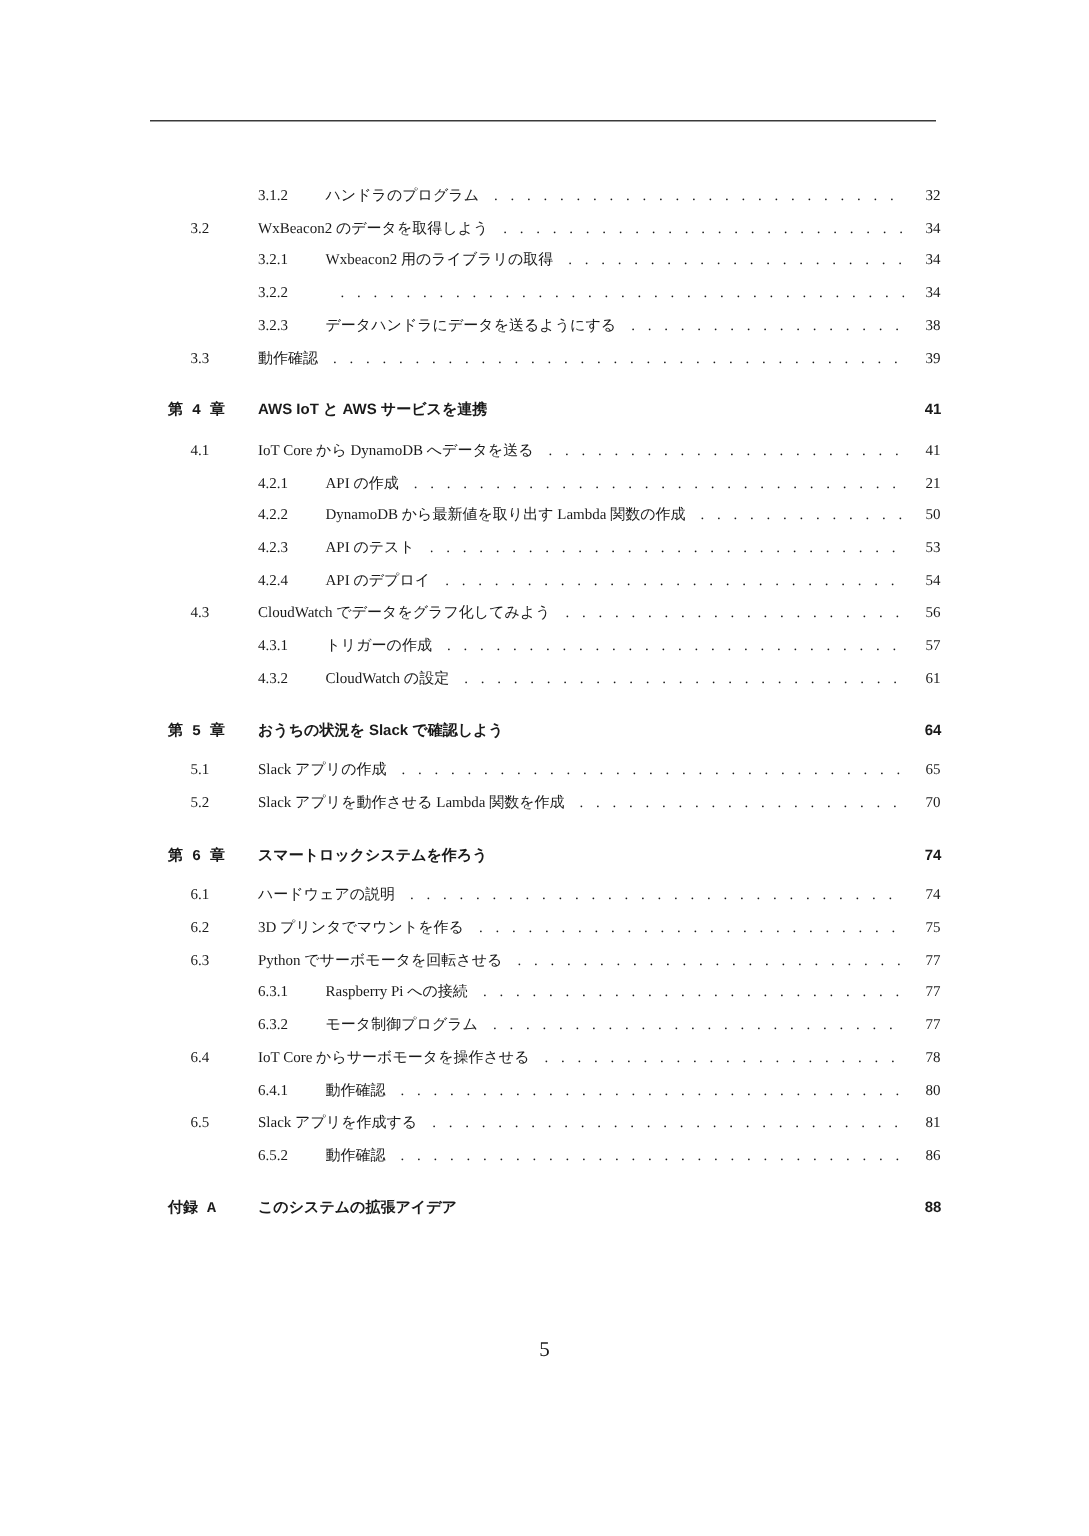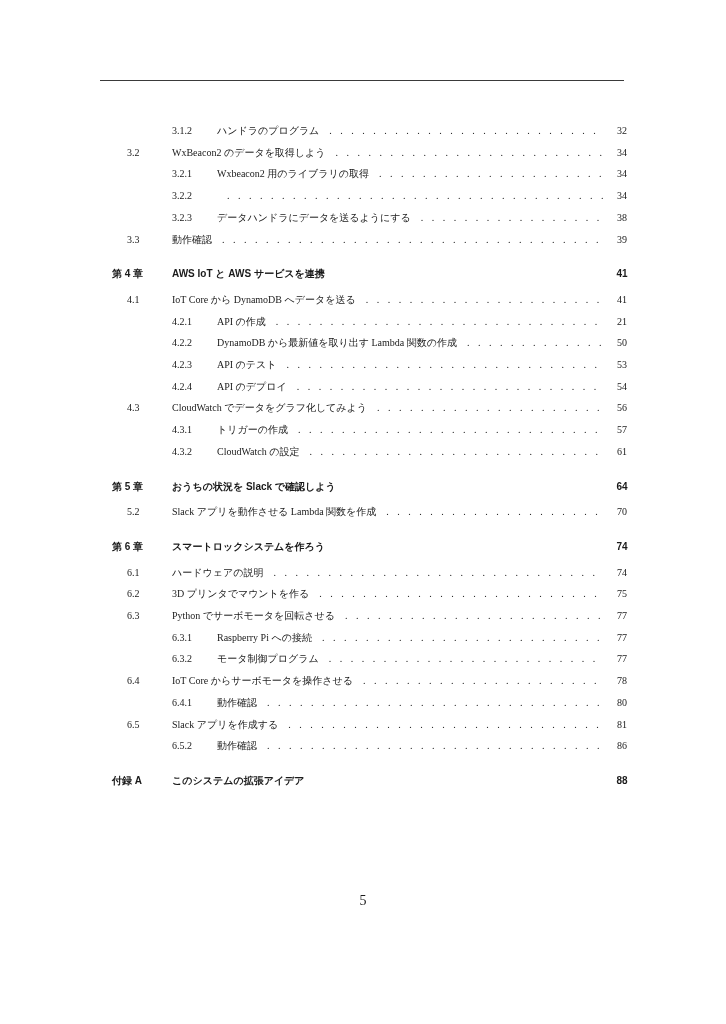--- a/index.html
+++ b/index.html
@@ -73,20 +73,21 @@
   
   .type-chapter {
     font-family: "Liberation Sans", "DejaVu Sans", sans-serif;
     font-weight: bold;
     margin-top: 13px;
     margin-bottom: 4px;
   }
   .type-chapter .num {
     margin-left: 3px;
     width: 60px;
+    font-family: Liberation Mono, monospace;
   }
   .type-chapter .leader {
     visibility: hidden;
   }
   .footer {
     position: absolute;
     top: 893px;
     left: 0;
     width: 726px;
     text-align: center;
@@ -207,20 +208,26 @@
         <span class="pagenum">61</span>
       </div>
 
       <div class="toc-row type-chapter">
         <span class="num">第 5 章</span>
         <span class="title">おうちの状況を Slack で確認しよう</span>
         <span class="leader"></span>
         <span class="pagenum">64</span>
       </div>
 
+      <div class="toc-row type-section">
+        <span class="num">5.1</span>
+        <span class="title">Slack アプリの作成</span>
+        <span class="leader"></span>
+        <span class="pagenum">65</span>
+      </div>
 
       <div class="toc-row type-section">
         <span class="num">5.2</span>
         <span class="title">Slack アプリを動作させる Lambda 関数を作成</span>
         <span class="leader"></span>
         <span class="pagenum">70</span>
       </div>
 
       <div class="toc-row type-chapter">
         <span class="num">第 6 章</span>

